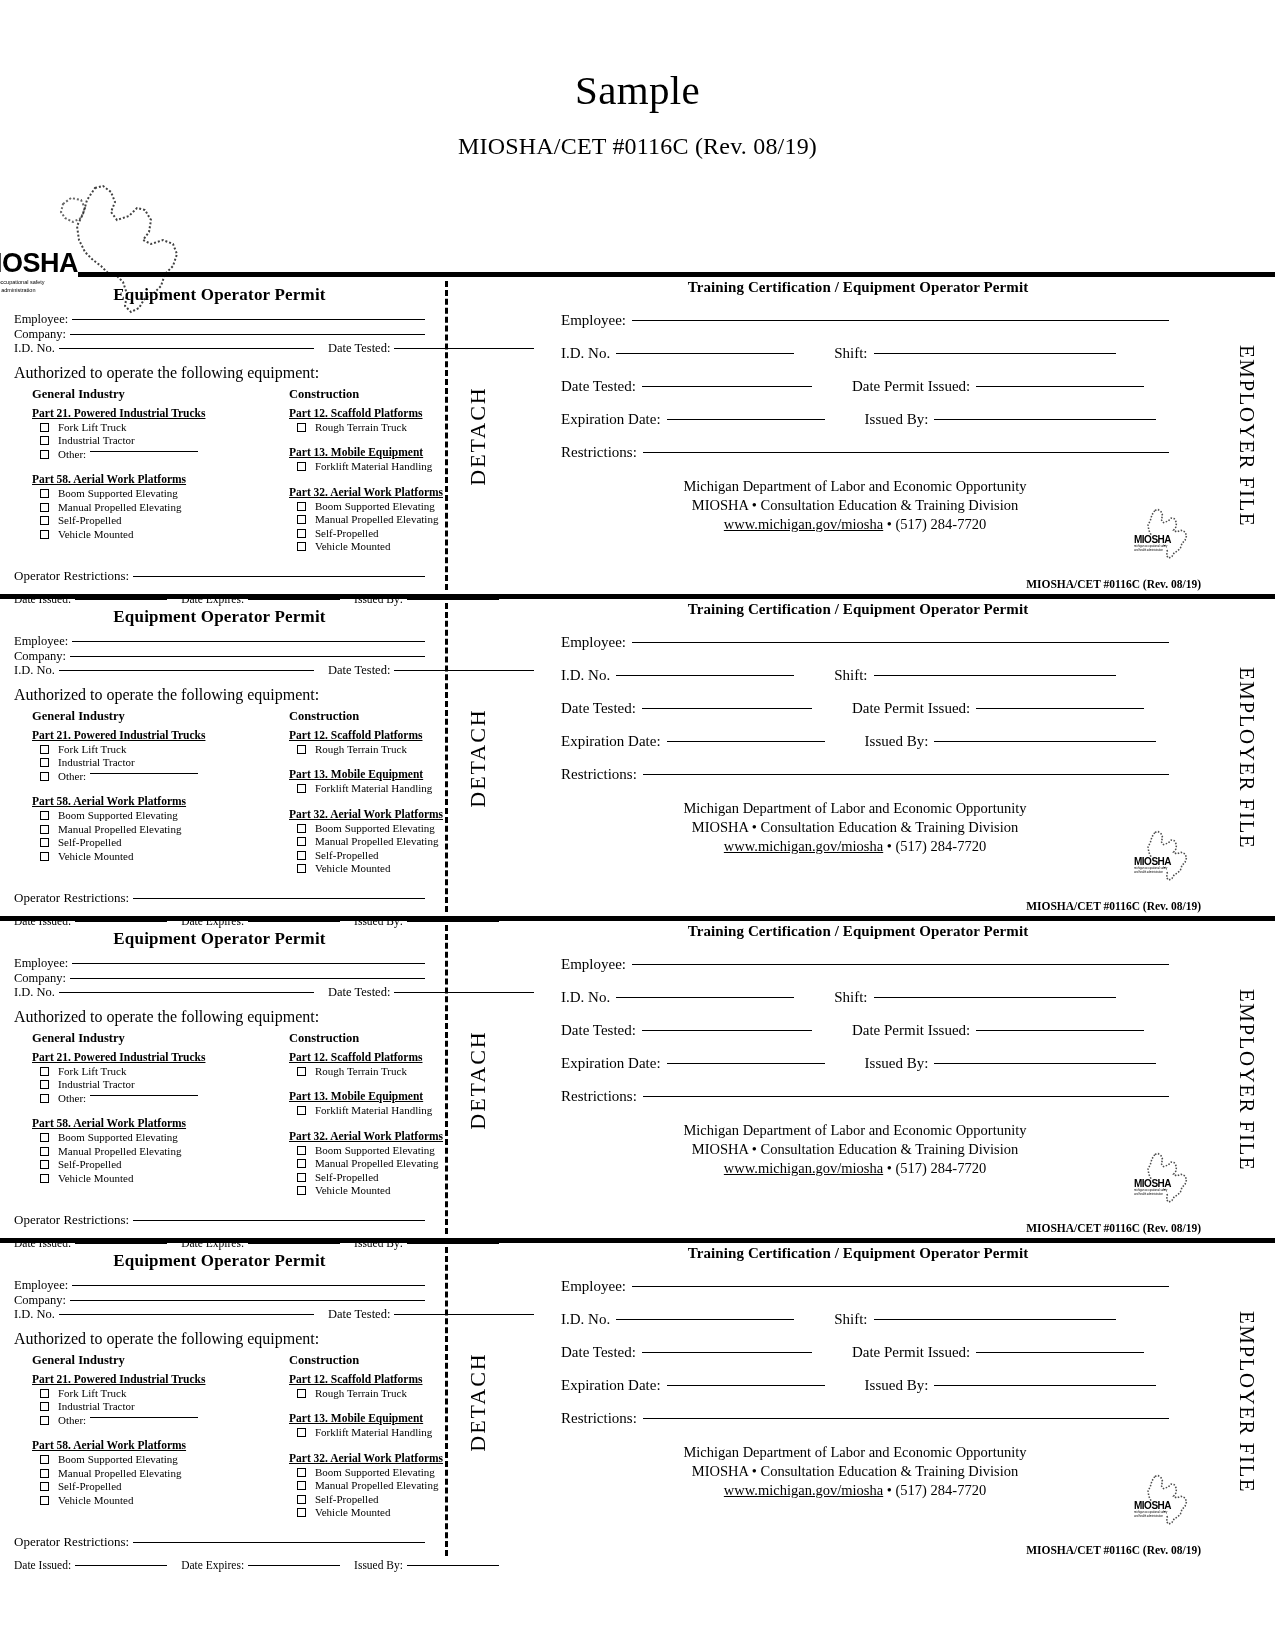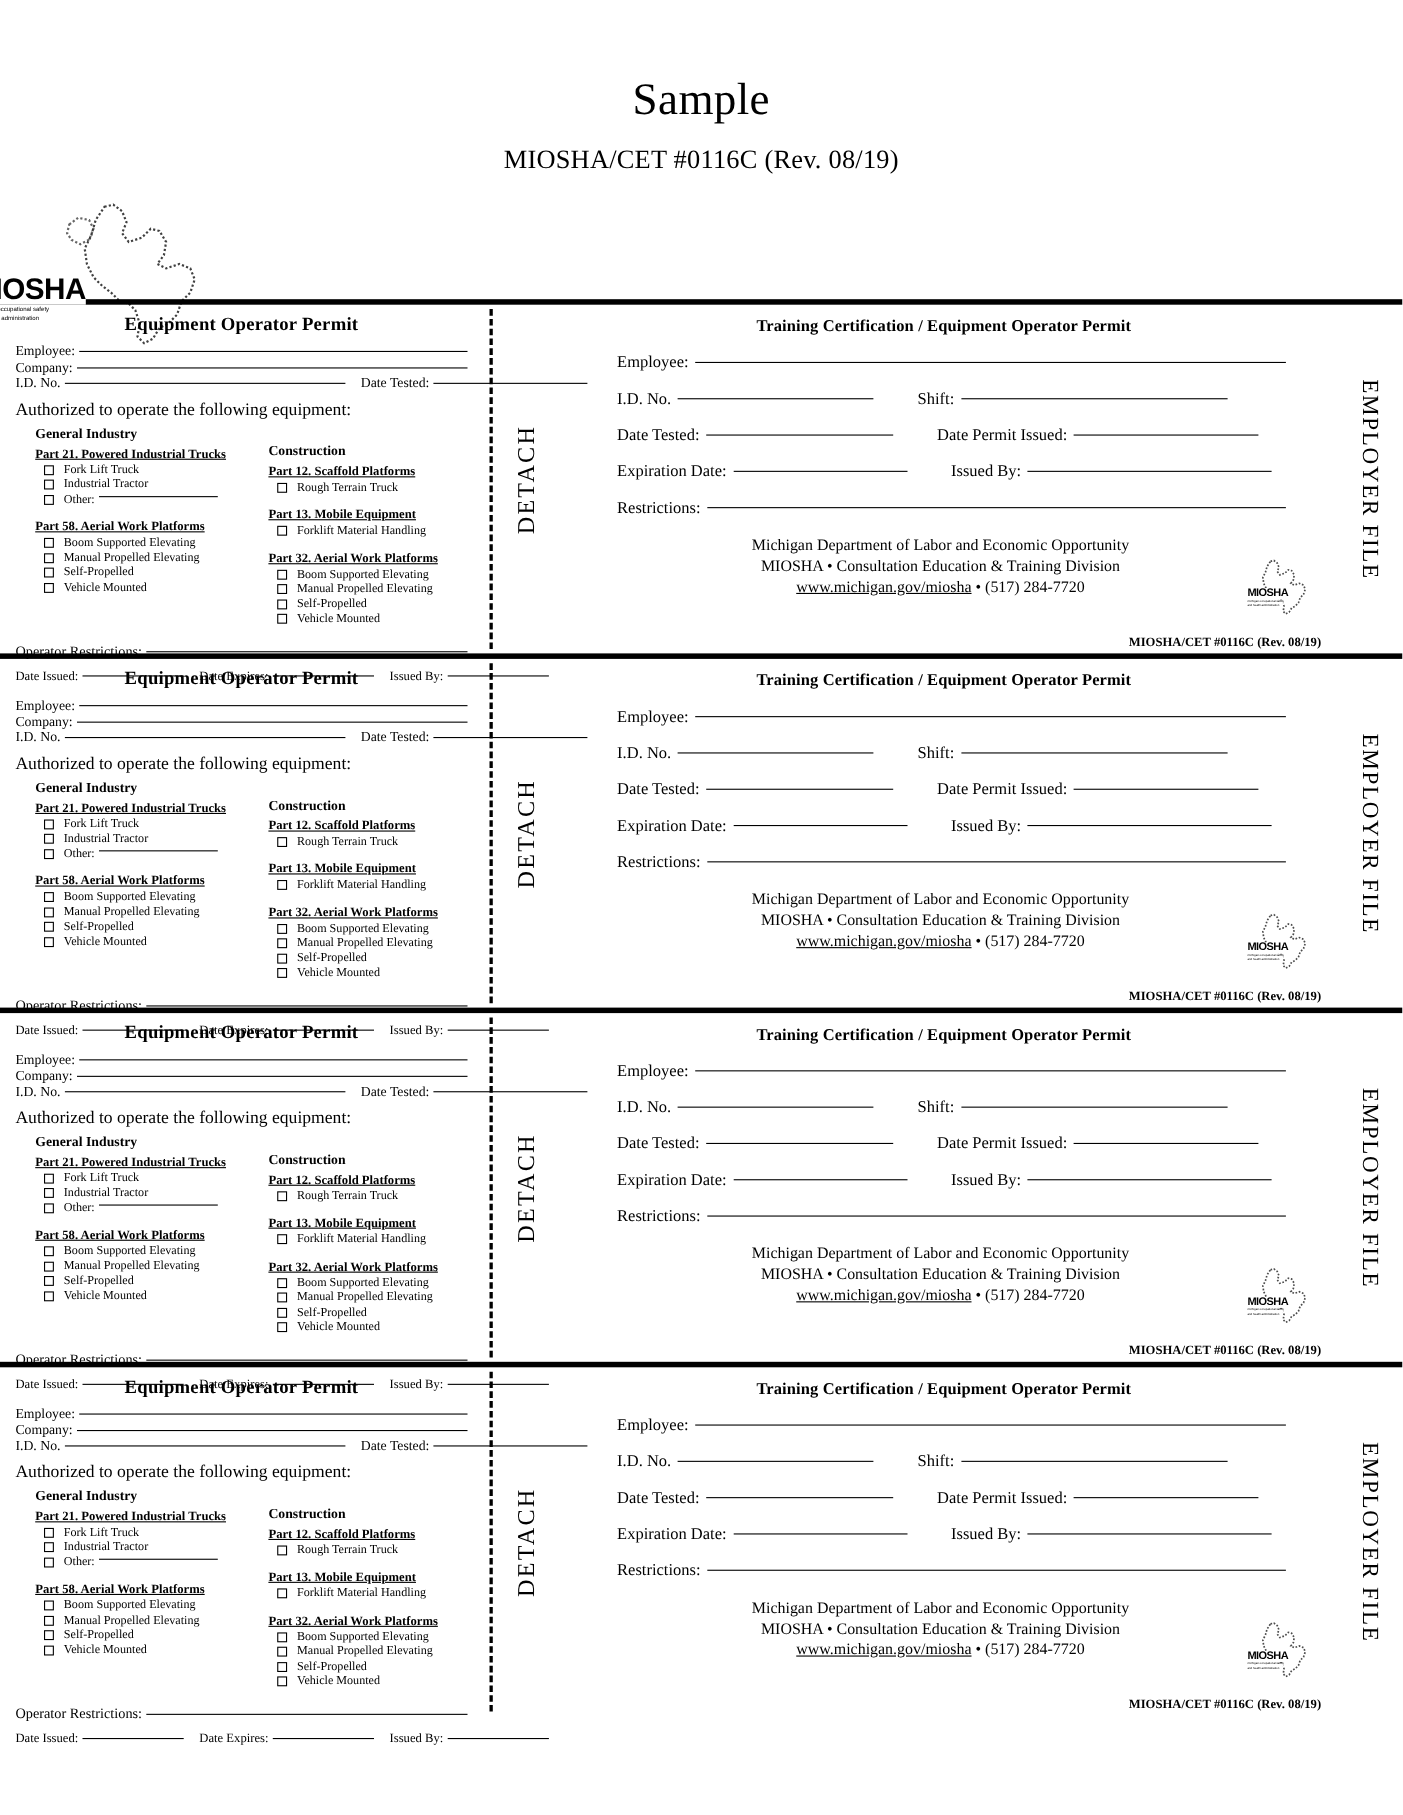--- a/index.html
+++ b/index.html
@@ -121,23 +121,24 @@
   .gap-sm { width: 14px; flex: none; }
   .auth-line {
     font-size: 16px;
     margin-top: 8px;
     margin-bottom: 5px;
   }
 
   .cols {
     display: flex;
     margin-left: 18px;
+    gap: 45px;
   }
   .col-left { width: 212px; flex: none; }
-  .col-right { width: 200px; flex: none; margin-top: 16px; }
+  .col-right { width: 200px; flex: none; }
 
   .col-head {
     font-weight: bold;
     font-size: 12.5px;
     margin-bottom: 1px;
   }
   .part-head {
     font-weight: bold;
     font-size: 11.5px;
     text-decoration: underline;
@@ -212,21 +213,21 @@
     transform: translate(-50%, -50%) rotate(-90deg);
     font-size: 22px;
     letter-spacing: 2px;
     white-space: nowrap;
   }
 
   
   .card {
     flex: 1 1 auto;
     position: relative;
-    padding-top: 12px;
+    padding-top: 2px;
     box-sizing: border-box;
   }
   .card-title {
     text-align: center;
     font-weight: bold;
     font-size: 15px;
     letter-spacing: 0.1px;
   }
   .card-body {
     padding-left: 62px;

